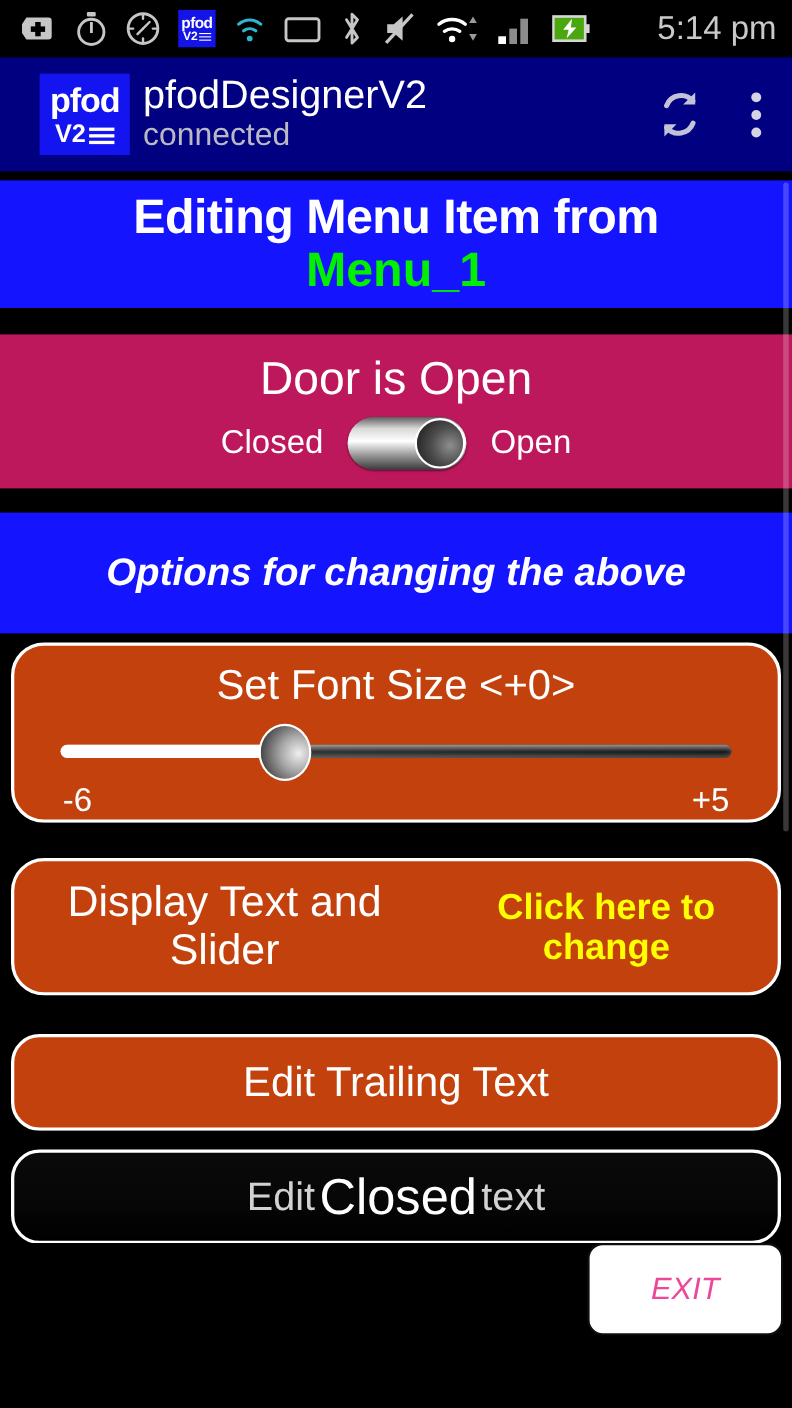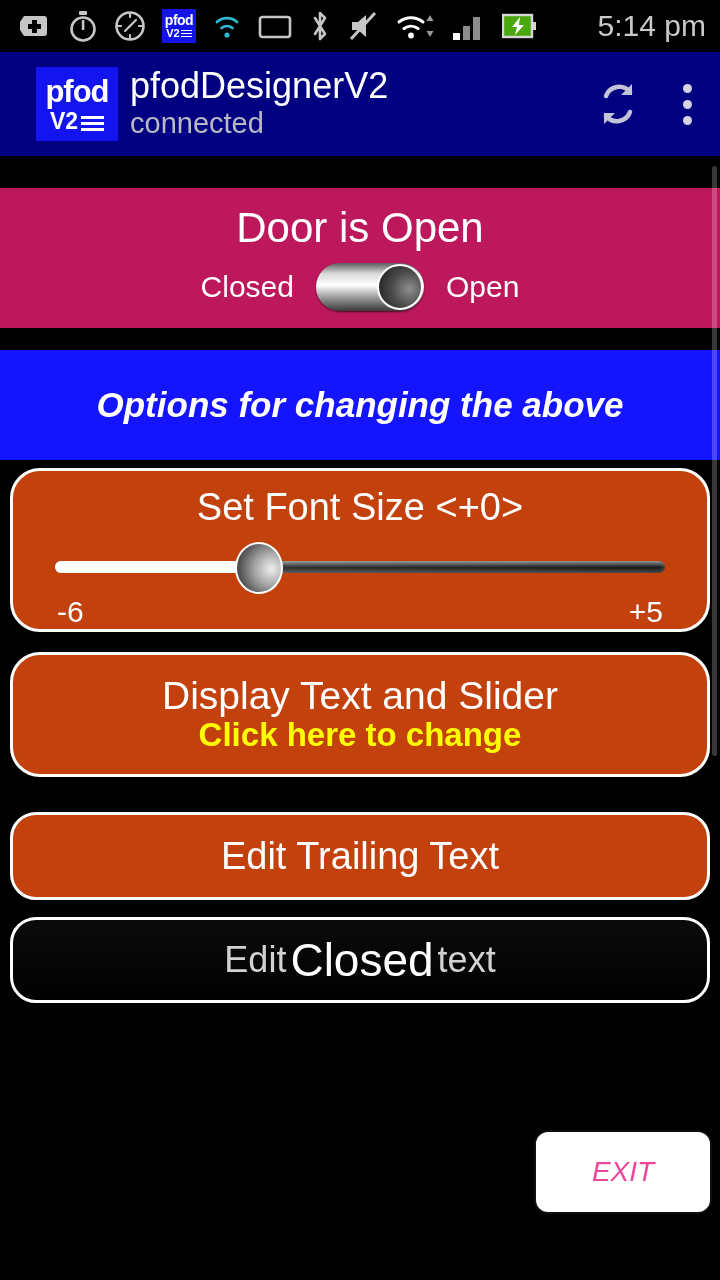--- a/index.html
+++ b/index.html
@@ -176,22 +176,22 @@
     border-radius: 50%;
     border: 2px solid #ffffff;
     background: radial-gradient(circle at 78% 52%, #efefef 0%, #a7a7a7 38%, #4d4d4d 78%, #2b2b2b 100%);
   }
   #slider-labels {
     display: flex; justify-content: space-between;
     font-size: 30px; margin-top: 6px; padding: 0 2px;
   }
 
   #display-card {
-    height: 125px; display: flex; flex-direction: column;
-    align-items: center; justify-content: center;
+    height: 125px; display: flex; flex-direction: row;
+    align-items: center; justify-content: center; margin-top: 12px;
   }
   #display-card .dc-line1 { font-size: 39px; line-height: 1.08; }
   #display-card .dc-line2 {
     font-size: 33px; font-weight: bold; color: #ffff00; line-height: 1.12;
   }
 
   .action-btn {
     height: 88px; display: flex; align-items: center; justify-content: center;
     font-size: 38px;
   }
@@ -347,20 +347,24 @@
       </svg>
       <span id="dots-icon">
           <i></i>
           <i></i>
           <i></i>
         </span>
     </div>
   </div>
 
   <div class="gap" style="height:8px"></div>
+  <div id="menu-banner" class="banner">
+    <div class="line1">Editing Menu Item from</div>
+    <div class="line2">Menu_1</div>
+  </div>
 
   <div class="gap" style="height:24px"></div>
   <div id="door-panel">
     <div id="door-title">Door is Open</div>
     <div id="door-row">
       <span class="door-label">Closed</span>
       <span id="door-toggle">
         <span id="door-knob"></span>
       </span>
       <span class="door-label">Open</span>

